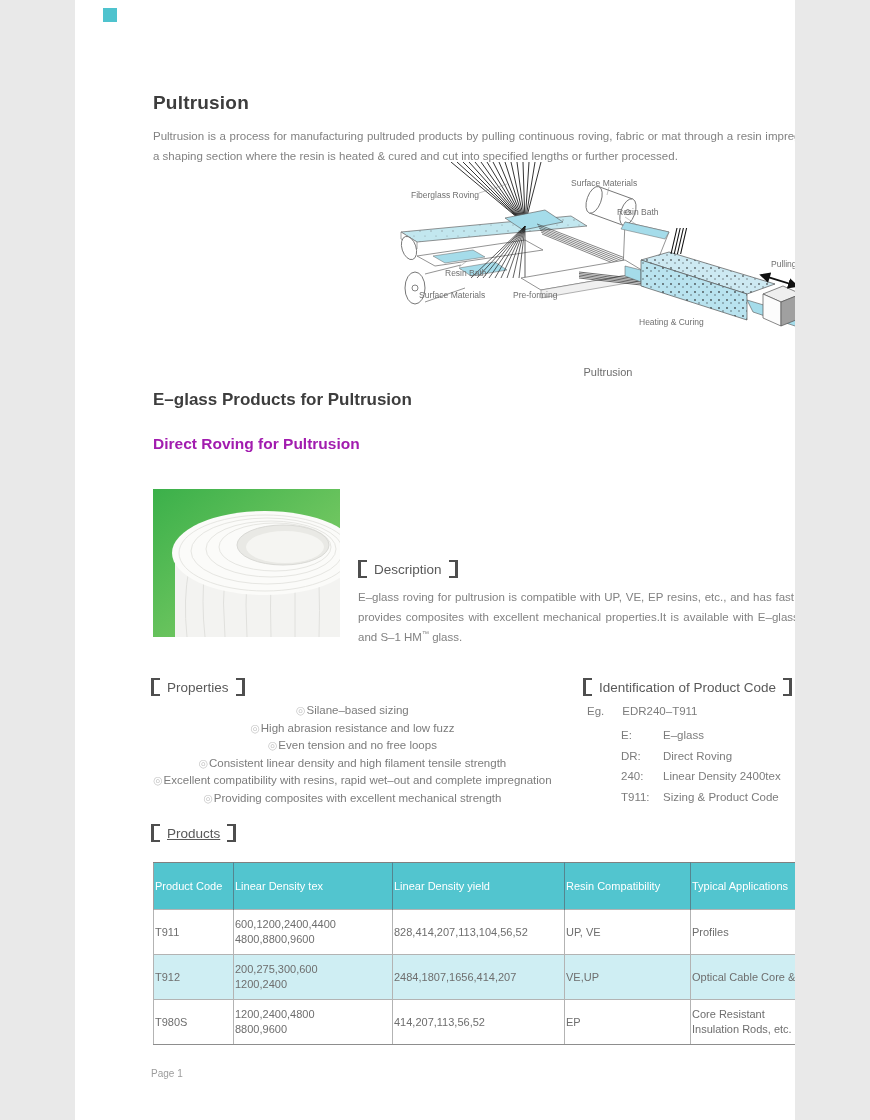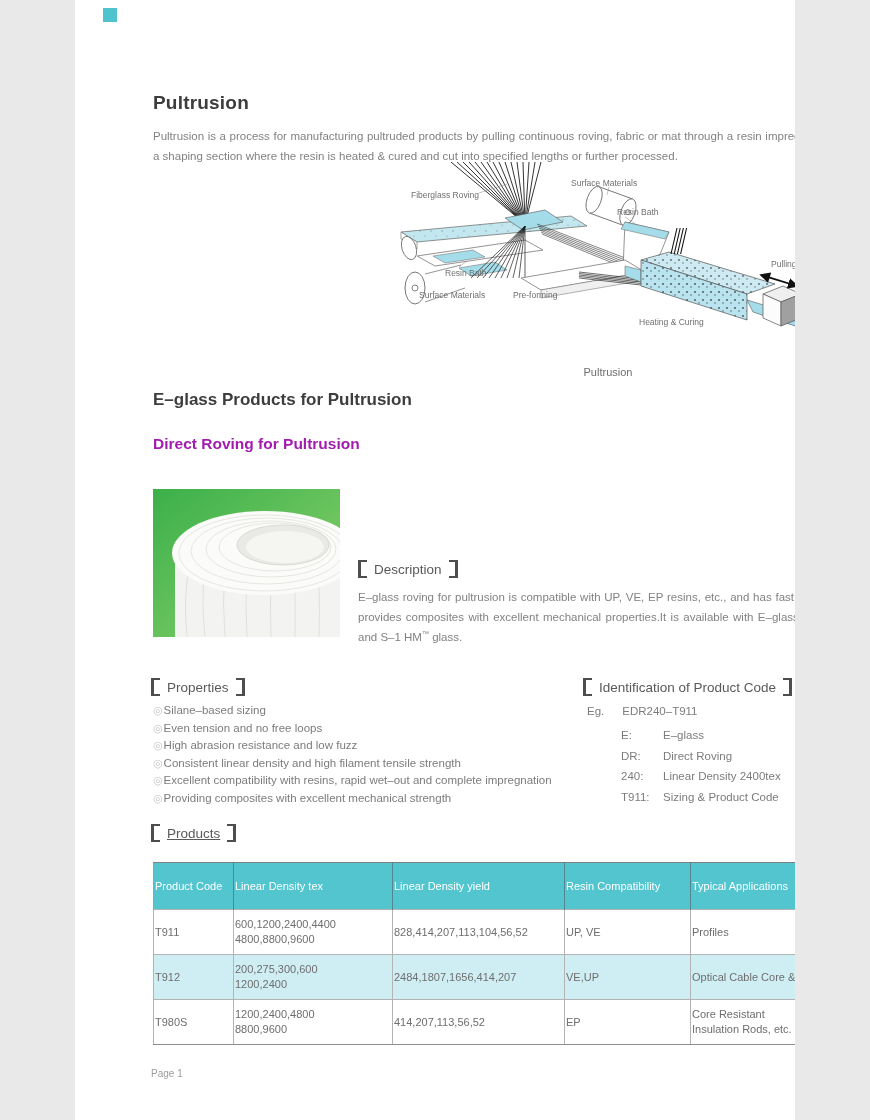--- a/index.html
+++ b/index.html
@@ -24,21 +24,21 @@
   .brk{width:6px;height:14px;flex:0 0 auto;}
   .brk.l{border-left:3px solid #4e4e4e;border-top:2px solid #4e4e4e;border-bottom:2px solid #4e4e4e;}
   .brk.r{border-right:3px solid #4e4e4e;border-top:2px solid #4e4e4e;border-bottom:2px solid #4e4e4e;}
 
   .desc-head{left:283px;top:560px;}
   .desc-body{left:283px;top:588px;width:503px;font-size:11.5px;line-height:1.72;color:#828282;text-align:justify;}
   .tm{font-size:7px;vertical-align:super;}
 
   .props-head{left:76px;top:678px;}
   .props-list{left:78px;top:702px;list-style:none;margin:0;padding:0;font-size:11.5px;color:#7c7c7c;}
-  .props-list li{line-height:17.5px;white-space:nowrap;}
+  .props-list li{line-height:17.5px;white-space:nowrap;text-align:center;}
   .blt{color:#c3c3c3;font-size:11px;margin-right:1px;}
 
   .id-head{left:508px;top:678px;}
   .id-eg{left:512px;top:705px;font-size:11.5px;color:#7c7c7c;}
   .id-eg .eg-code{margin-left:18px;}
   .id-rows{left:546px;top:725px;font-size:11.5px;color:#7c7c7c;}
   .id-row{display:flex;line-height:20.5px;}
   .id-row .code{width:42px;}
 
   .products-head{left:76px;top:824px;text-decoration:underline;}
@@ -263,22 +263,22 @@
   </div>
   <div class="abs desc-body"><span>E–glass roving for pultrusion is compatible with UP, VE, EP resins, etc., and has fast wet–out and provides composites with excellent mechanical properties.It is available with E–glass, TCR glass and S–1 HM</span><span class="tm">™</span><span> glass.</span></div>
 
   <div class="abs props-head bh">
     <span class="brk l"></span>
     <span>Properties</span>
     <span class="brk r"></span>
   </div>
   <ul class="abs props-list">
     <li><span class="blt">◎</span><span>Silane–based sizing</span></li>
+    <li><span class="blt">◎</span><span>High abrasion resistance and low fuzz</span></li>
     <li><span class="blt">◎</span><span>Even tension and no free loops</span></li>
-    <li><span class="blt">◎</span><span>High abrasion resistance and low fuzz</span></li>
     <li><span class="blt">◎</span><span>Consistent linear density and high filament tensile strength</span></li>
     <li><span class="blt">◎</span><span>Excellent compatibility with resins, rapid wet–out and complete impregnation</span></li>
     <li><span class="blt">◎</span><span>Providing composites with excellent mechanical strength</span></li>
   </ul>
 
   <div class="abs id-head bh">
     <span class="brk l"></span>
     <span>Identification of Product Code</span>
     <span class="brk r"></span>
   </div>

